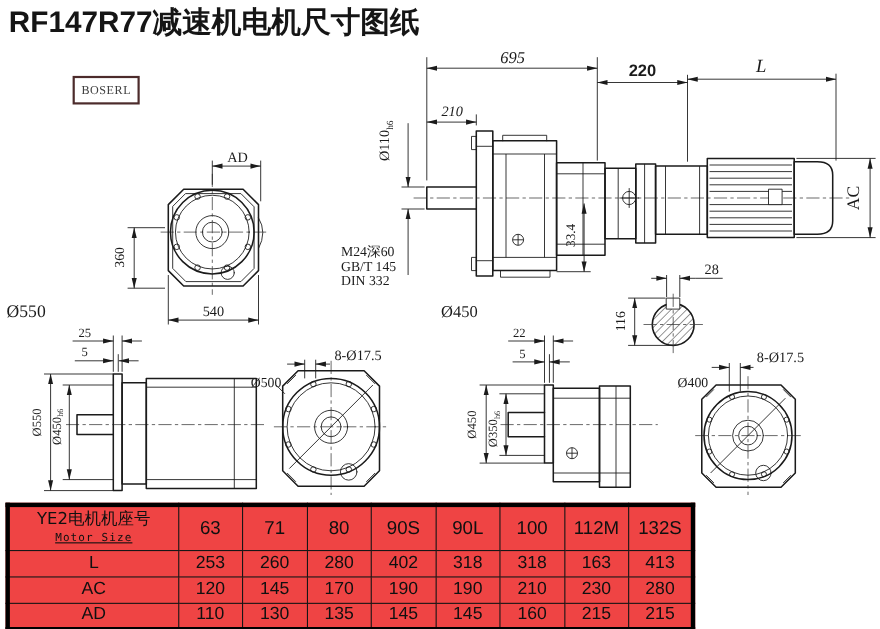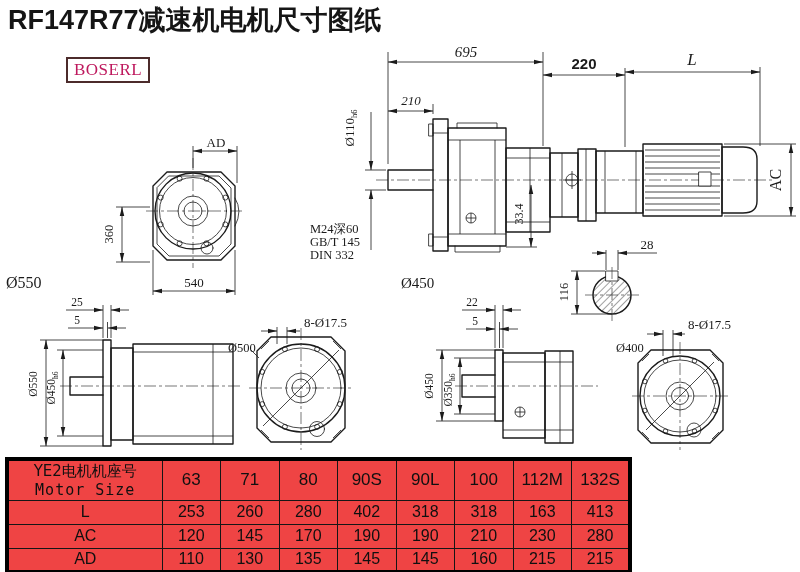--- a/index.html
+++ b/index.html
@@ -1,39 +1,39 @@
 <!DOCTYPE html>
 <html><head>
 <meta charset="utf-8">
 <style>
   html,body{margin:0;padding:0;background:#fff;}
   .stage{position:relative;width:800px;height:572px;background:#fff;overflow:hidden;
          font-family:"Liberation Sans",sans-serif;}
   .title{position:absolute;left:8px;top:2px;margin:0;font-size:27px;font-weight:bold;
          color:#151515;letter-spacing:0px;font-family:"Liberation Sans",sans-serif;text-align:center;}
-  .logo{position:absolute;left:66px;top:57px;border:2px solid #4c2b2b;background:#fff;
+  .logo{position:absolute;left:66px;top:69px;border:2px solid #4c2b2b;background:#fff;
         padding:0 6px;height:22px;line-height:22px;font-family:"Liberation Serif",serif;
-        font-size:17px;color:#be185d;letter-spacing:0.5px;}
+        font-size:11px;color:#404040;letter-spacing:0.5px;}
   svg.draw{position:absolute;left:0;top:0;}
   svg text{font-family:"Liberation Serif",serif;fill:#1b1b1b;}
   svg .sans{font-family:"Liberation Sans",sans-serif;}
   .o{fill:none;stroke:#1b1b1b;stroke-width:1.4;stroke-linejoin:round;stroke-linecap:round;}
   .t{stroke-width:0.8;}
   .dim{fill:none;stroke:#1b1b1b;stroke-width:0.8;}
   .cl{fill:none;stroke:#3d3d3d;stroke-width:0.7;stroke-dasharray:12 3 3 3;}
   .it{font-style:italic;}
   .tbl-wrap{position:absolute;left:5px;top:457px;}
   table.mt{border-collapse:collapse;table-layout:fixed;width:623px;background:#ef4444;
            border:4px solid #000000;}
   table.mt th,table.mt td{border:1px solid #161616;text-align:center;vertical-align:middle;
            padding:0;color:#101010;font-weight:normal;}
   tr.hdr{height:41px;} tr.datarow{height:24px;}
   tr.hdr th{font-size:17px;font-family:"Liberation Sans",sans-serif;}
   .hcell1{font-size:15px;line-height:19px;font-family:"DejaVu Sans",sans-serif;}
-  .hcell2{font-size:15px;line-height:18px;font-family:"DejaVu Sans Mono",monospace;letter-spacing:1px;}
+  .hcell2{font-size:10px;line-height:18px;font-family:"DejaVu Sans Mono",monospace;letter-spacing:1px;text-decoration:underline;}
   td.val{font-size:16px;font-family:"Liberation Sans",sans-serif;}
   th.rowlabel{font-size:16px;font-family:"Liberation Sans",sans-serif;}
 </style>
 </head>
 <body>
 
 <div class="stage">
 
   <svg class="draw" width="800" height="455" viewBox="0 0 800 455">
     <defs>

